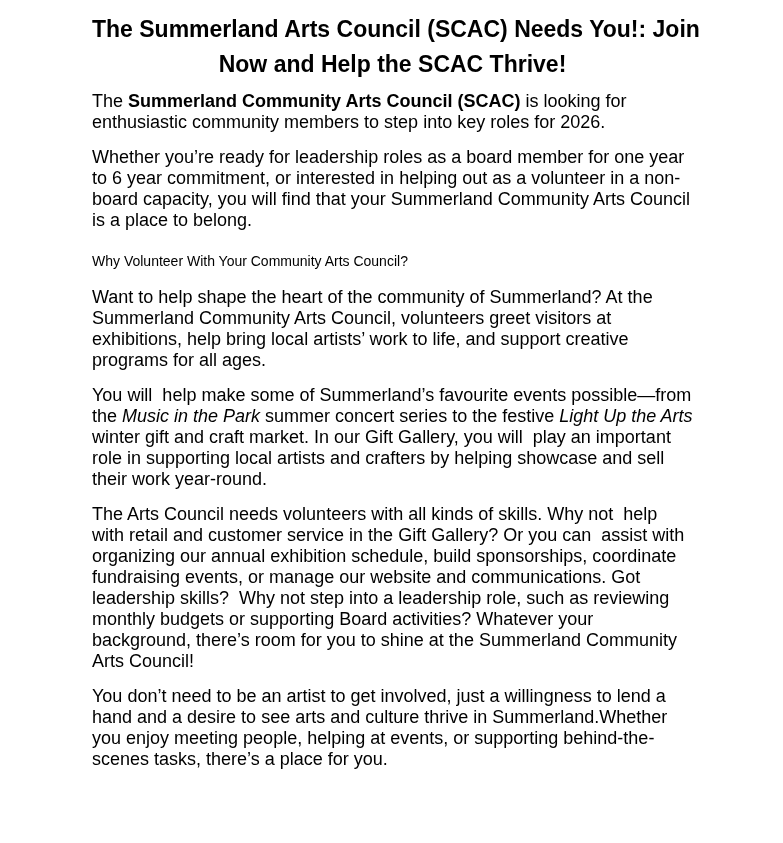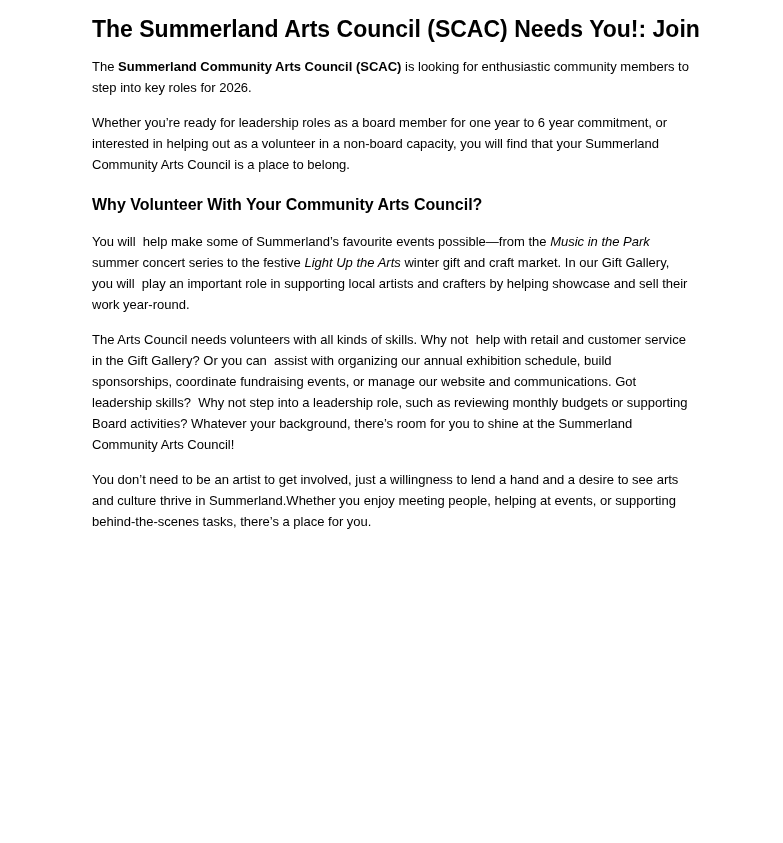--- a/index.html
+++ b/index.html
@@ -27,43 +27,45 @@
     line-height: 35px;
     font-weight: 700;
     text-align: center;
     margin: 0 0 9px 0;
     white-space: nowrap;
   }
   .doc-title .title-line {
     white-space: nowrap;
   }
   .doc-body p.doc-paragraph {
-    font-size: 13px;
+    font-size: 18px;
     line-height: 21px;
     margin: 0 0 14px 0;
     white-space: pre-wrap;
   }
   .doc-body h2.doc-heading {
-    font-size: 16px;
+    font-size: 14px;
     line-height: 24px;
-    font-weight: 700;
+    font-weight: 400;
     margin: 18px 0 14px 0;
   }
   .run-regular { font-weight: 400; font-style: normal; }
   .run-bold    { font-weight: 700; font-style: normal; }
   .run-italic  { font-weight: 400; font-style: italic; }
 </style>
 </head>
 <body>
 
 <main class="page">
   <h1 class="doc-title">
       <div class="title-line">The Summerland Arts Council (SCAC) Needs You!: Join</div>
+      <div class="title-line">Now and Help the SCAC Thrive!</div>
     </h1>
   <div class="doc-body">
       <p class="doc-paragraph"><span class="run-regular">The </span><span class="run-bold">Summerland Community Arts Council (SCAC)</span><span class="run-regular"> is looking for enthusiastic community members to step into key roles for 2026.</span></p>
       <p class="doc-paragraph"><span class="run-regular">Whether you’re ready for leadership roles as a board member for one year to 6 year commitment, or interested in helping out as a volunteer in a non-board capacity, you will find that your Summerland Community Arts Council is a place to belong.</span></p>
       <h2 class="doc-heading">Why Volunteer With Your Community Arts Council?</h2>
+      <p class="doc-paragraph"><span class="run-regular">Want to help shape the heart of the community of Summerland? At the Summerland Community Arts Council, volunteers greet visitors at exhibitions, help bring local artists’ work to life, and support creative programs for all ages.</span></p>
       <p class="doc-paragraph"><span class="run-regular">You will  help make some of Summerland’s favourite events possible—from the </span><span class="run-italic">Music in the Park</span><span class="run-regular"> summer concert series to the festive </span><span class="run-italic">Light Up the Arts</span><span class="run-regular"> winter gift and craft market. In our Gift Gallery, you will  play an important role in supporting local artists and crafters by helping showcase and sell their work year-round.</span></p>
       <p class="doc-paragraph"><span class="run-regular">The Arts Council needs volunteers with all kinds of skills. Why not  help with retail and customer service in the Gift Gallery? Or you can  assist with organizing our annual exhibition schedule, build sponsorships, coordinate fundraising events, or manage our website and communications. Got leadership skills?  Why not step into a leadership role, such as reviewing monthly budgets or supporting Board activities? Whatever your background, there’s room for you to shine at the Summerland Community Arts Council!</span></p>
       <p class="doc-paragraph"><span class="run-regular">You don’t need to be an artist to get involved, just a willingness to lend a hand and a desire to see arts and culture thrive in Summerland.Whether you enjoy meeting people, helping at events, or supporting behind-the-scenes tasks, there’s a place for you.</span></p>
     </div>
 </main>
 
 </body></html>

